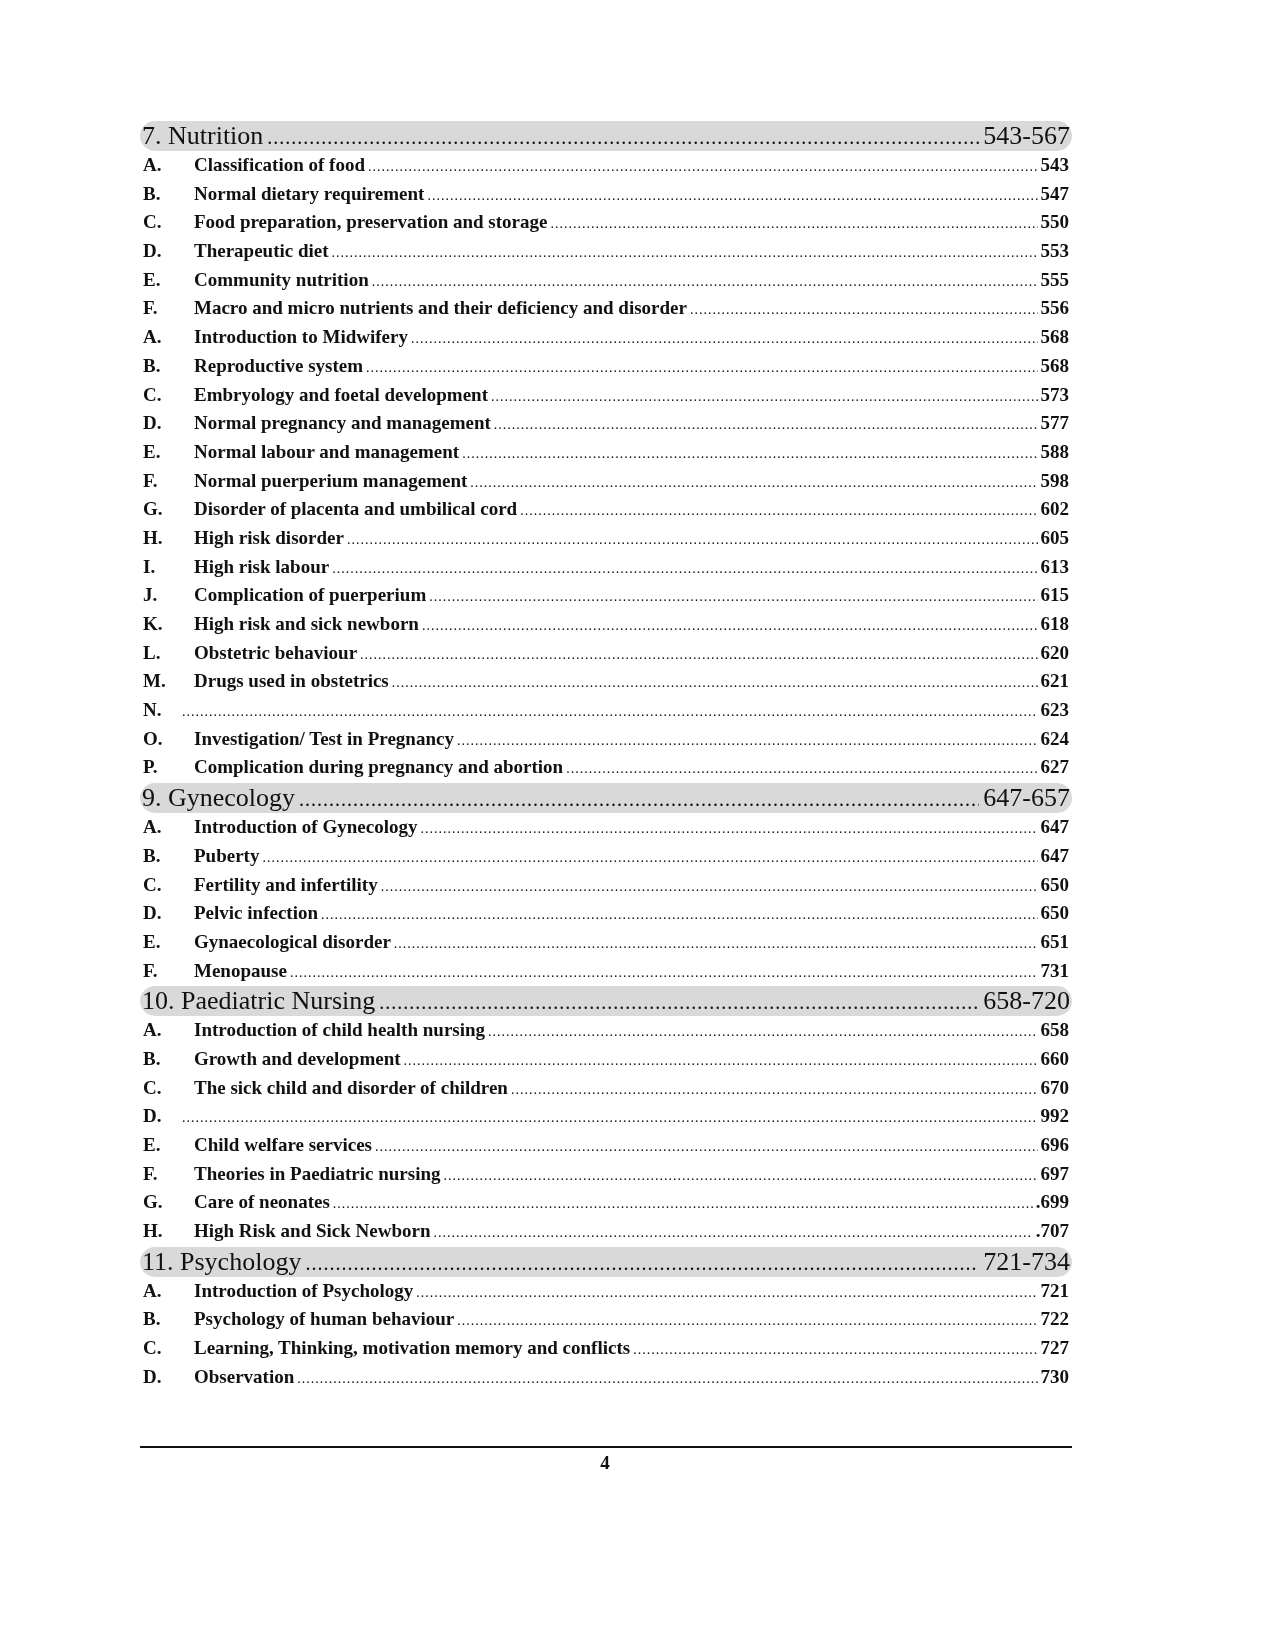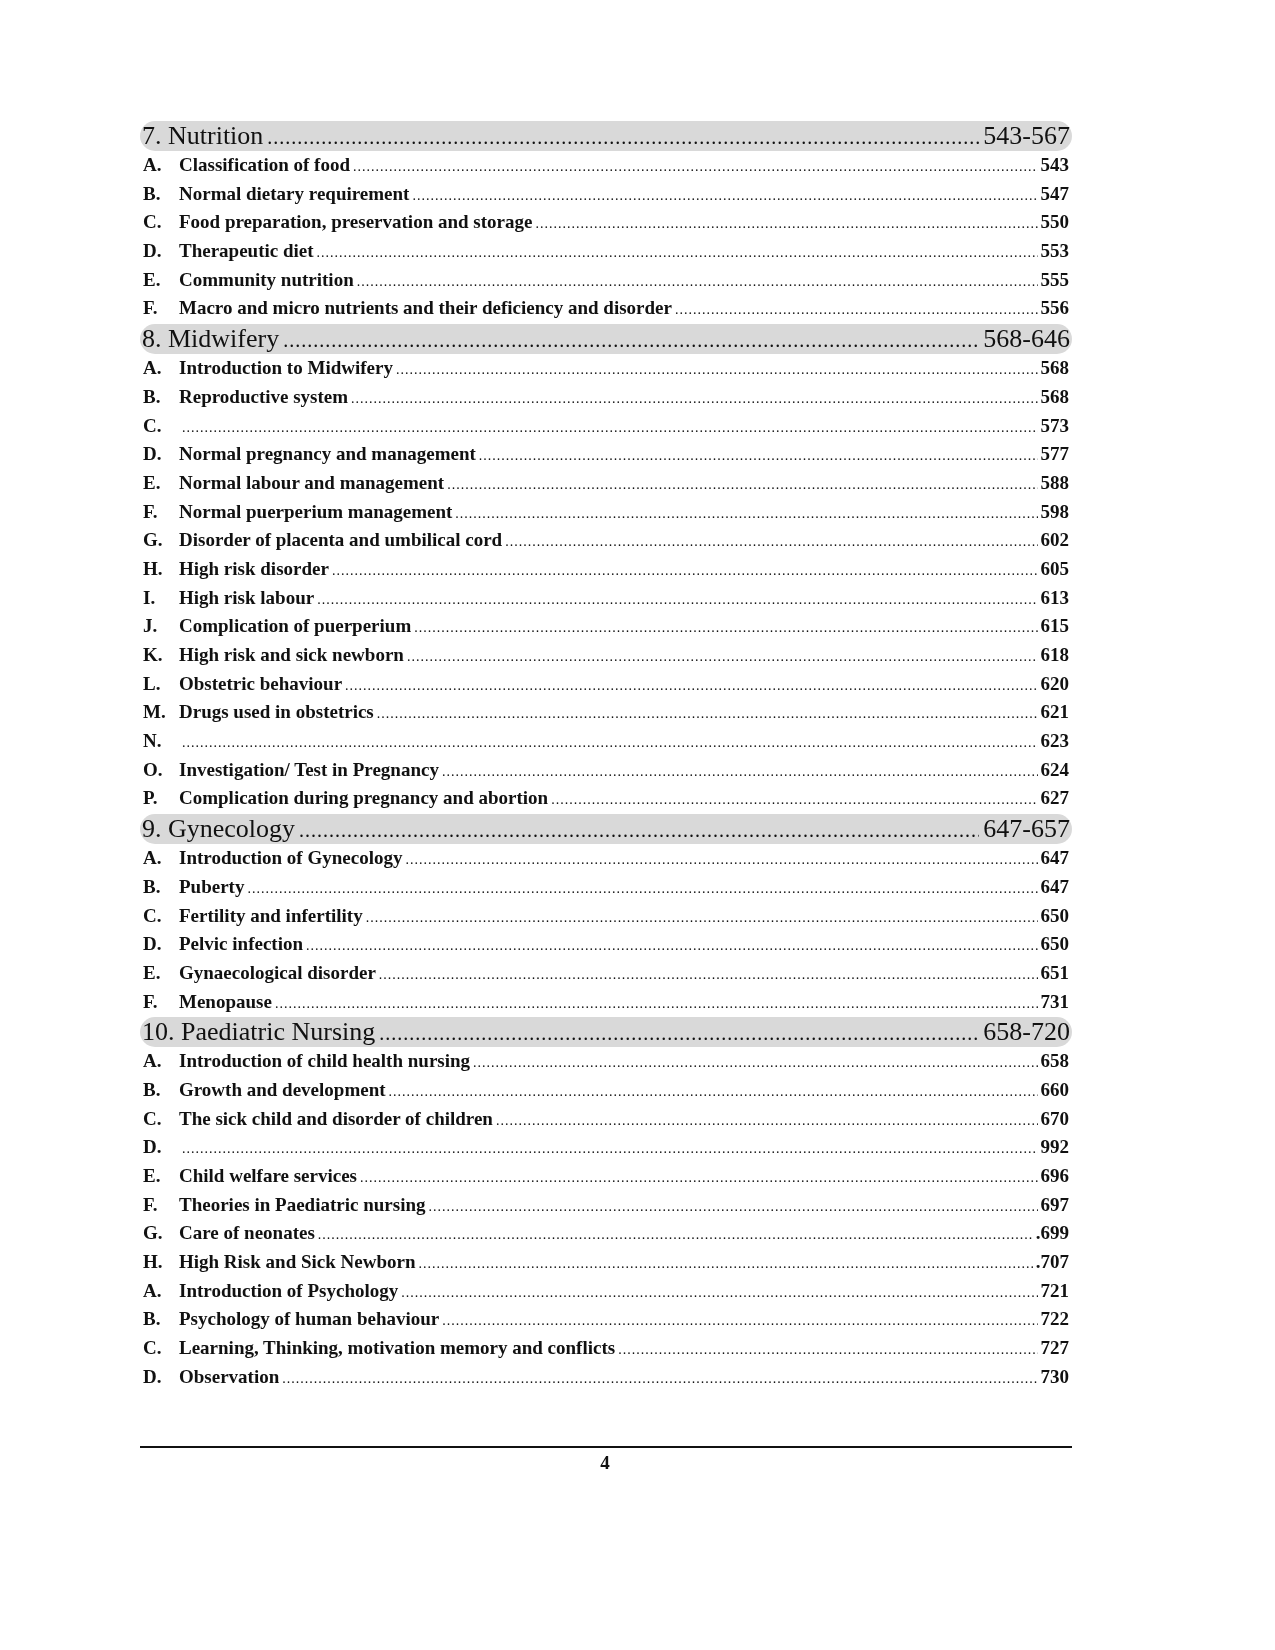--- a/index.html
+++ b/index.html
@@ -5,21 +5,21 @@
   html, body { margin: 0; padding: 0; background: #ffffff; }
   body { width: 1275px; height: 1650px; position: relative; font-family: "Liberation Serif", "DejaVu Serif", serif; color: #111; }
   .toc { position: absolute; left: 140px; top: 120px; width: 932px; }
   .chapter { display: flex; align-items: baseline; background: #d9d9d9; height: 30px; line-height: 30px; font-size: 26px; font-weight: normal; margin-top: 1px; border-radius: 15px; }
   .chapter .title { white-space: nowrap; padding-left: 2px; }
   .chapter .pages { white-space: nowrap; padding-right: 2px; }
   .leader { flex: 1; overflow: hidden; white-space: nowrap; margin: 0 4px; letter-spacing: 1px; }
   .leader::before { content: "........................................................................................................................................................................................................................................................................................"; }
   .entry { display: flex; align-items: baseline; height: 28.7px; line-height: 28.7px; font-size: 19px; font-weight: bold; }
   .entry .letter { width: 36px; flex: 0 0 36px; padding-left: 3px; }
-  .entry .title { white-space: nowrap; }
+  .entry .title { white-space: nowrap; margin-left: 15px; }
   .entry .page { white-space: nowrap; padding-right: 3px; }
   .entry .leader { font-weight: normal; font-size: 14px; margin: 0 3px; }
   .chapter .leader { font-size: 20px; }
   .footer-rule { position: absolute; left: 140px; top: 1446px; width: 932px; height: 2px; background: #111; }
   .page-number { position: absolute; left: 0; width: 1210px; top: 1452px; text-align: center; font-size: 19px; font-weight: bold; }
 </style>
 </head>
 <body>
 
 <div class="toc" id="toc">
@@ -57,39 +57,35 @@
       <span class="title">Community nutrition</span>
       <span class="leader"></span>
       <span class="page">555</span>
     </div>
     <div class="entry">
       <span class="letter">F.</span>
       <span class="title">Macro and micro nutrients and their deficiency and disorder</span>
       <span class="leader"></span>
       <span class="page">556</span>
     </div>
-    <div class="chapter">
-      <span class="title">8. Midwifery</span>
-      <span class="leader"></span>
-      <span class="pages">568-646</span>
-    </div>
     <div class="entry">
       <span class="letter">A.</span>
       <span class="title">Introduction to Midwifery</span>
       <span class="leader"></span>
       <span class="page">568</span>
     </div>
     <div class="entry">
       <span class="letter">B.</span>
       <span class="title">Reproductive system</span>
       <span class="leader"></span>
       <span class="page">568</span>
     </div>
     <div class="entry">
       <span class="letter">C.</span>
+      <span class="title">Embryology and foetal development</span>
       <span class="leader"></span>
       <span class="page">573</span>
     </div>
     <div class="entry">
       <span class="letter">D.</span>
       <span class="title">Normal pregnancy and management</span>
       <span class="leader"></span>
       <span class="page">577</span>
     </div>
     <div class="entry">
@@ -248,20 +244,25 @@
       <span class="letter">G.</span>
       <span class="title">Care of neonates</span>
       <span class="leader"></span>
       <span class="page">.699</span>
     </div>
     <div class="entry">
       <span class="letter">H.</span>
       <span class="title">High Risk and Sick Newborn</span>
       <span class="leader"></span>
       <span class="page">.707</span>
+    </div>
+    <div class="chapter">
+      <span class="title">11. Psychology</span>
+      <span class="leader"></span>
+      <span class="pages">721-734</span>
     </div>
     <div class="entry">
       <span class="letter">A.</span>
       <span class="title">Introduction of Psychology</span>
       <span class="leader"></span>
       <span class="page">721</span>
     </div>
     <div class="entry">
       <span class="letter">B.</span>
       <span class="title">Psychology of human behaviour</span>

